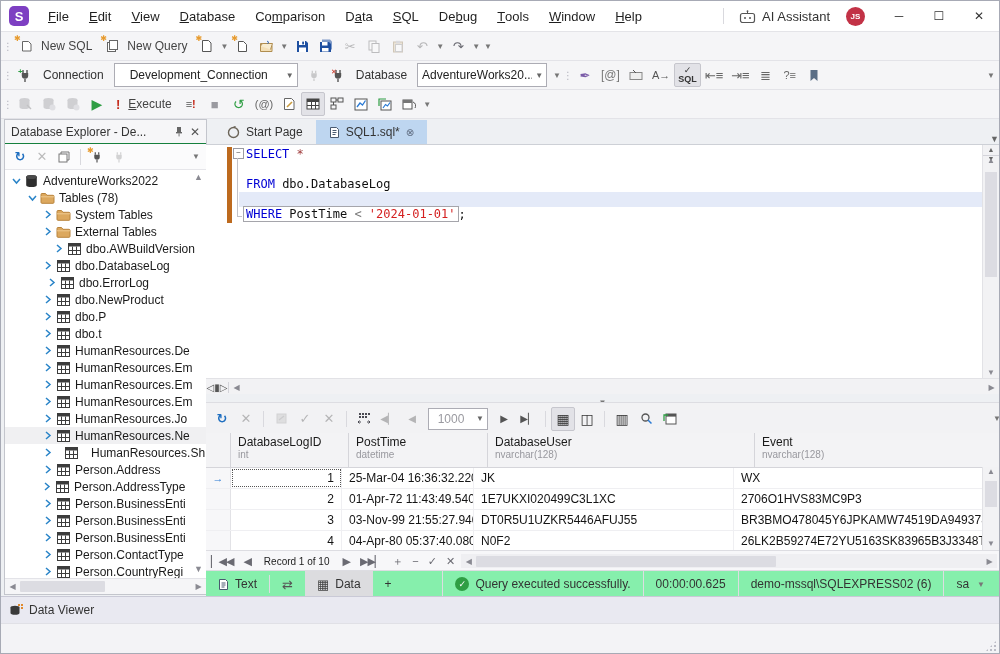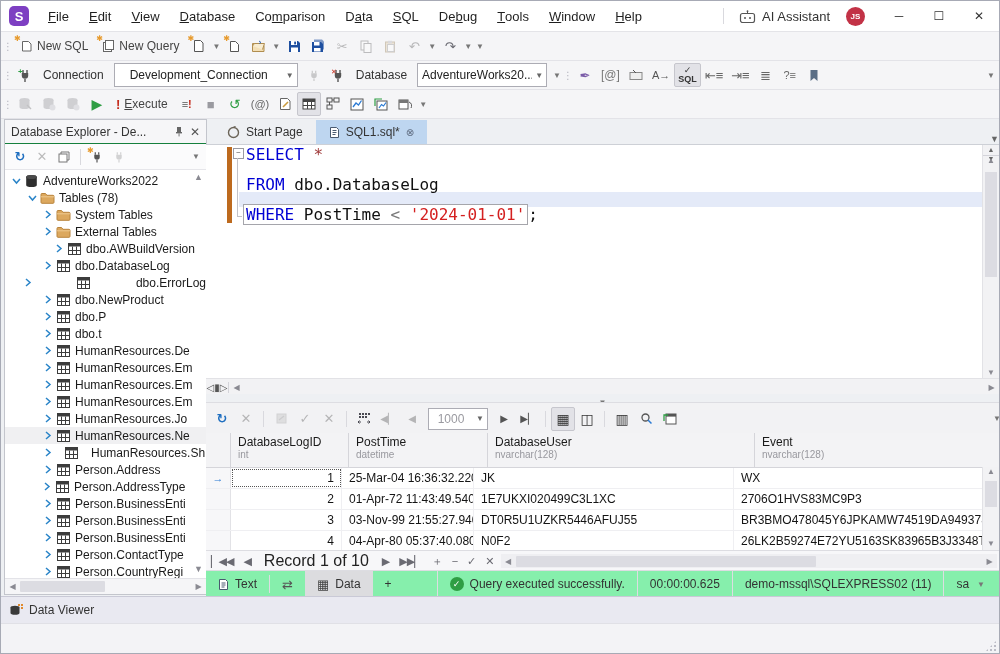--- a/index.html
+++ b/index.html
@@ -15,21 +15,21 @@
   .menubar{display:flex;height:100%;}
   .menu-item{display:flex;align-items:center;padding:0 10px;font-size:13px;color:#1f1f1f;cursor:default;}
   .menu-item .accel{text-decoration:underline;}
   .tb-right{margin-left:auto;display:flex;align-items:center;height:100%;justify-content:flex-end;}
   .ai-btn{display:flex;align-items:center;gap:6px;border:none;background:none;font:inherit;font-size:13px;color:#333;padding:0 10px;}
   .avatar{width:19px;height:19px;border-radius:50%;background:var(--c-avatar-red,#c23246);color:#fff;font-size:8px;font-weight:bold;display:flex;align-items:center;justify-content:center;margin:0 14px 0 6px;}
   .win-btn{width:40px;height:30px;border:none;background:none;font-size:12px;color:#333;display:flex;align-items:center;justify-content:center;}
   
   .toolbar{height:28px;background:#f5f5f7;border-bottom:1px solid #e3e3e8;display:flex;align-items:center;padding:0 2px;}
   .tbtn{min-width:24px;height:24px;border:1px solid transparent;background:none;display:flex;align-items:center;justify-content:center;gap:4px;font:inherit;color:#444;border-radius:2px;padding:0 3px;position:relative;}
-  .tbtn.lbl{padding:0 6px;}
+  .tbtn.lbl{padding:0 6px;gap:8px;}
   .tbtn.pressed{background:#e2e2e7;border-color:#c6c6cd;}
   .star::after{content:"✱";position:absolute;left:0;top:-1px;font-size:8px;color:#e79b2f;}
   .combo{height:22px;background:#fff;border:1px solid #acacb4;display:flex;align-items:center;margin:0 4px;font-size:12px;color:#222;}
   .combo .cv{flex:1;text-align:center;padding:0 4px;white-space:nowrap;overflow:hidden;}
   .combo .ca{width:14px;text-align:center;color:#666;font-size:8px;}
   .glyph{font-size:13px;line-height:1;}
   .exec-red{color:var(--c-execute-red,#c42b1c);font-weight:bold;}
   
   .main{position:absolute;left:0;top:115px;width:998px;height:480px;}
   
@@ -55,21 +55,21 @@
   .tab{height:24px;display:flex;align-items:center;gap:6px;padding:0 13px;color:#333;background:transparent;}
   .tab.active{background:var(--c-active-tab,#bed6f0);}
   .tab .close{color:#5f6c80;font-size:10px;}
   .tab-overflow{margin-left:auto;color:#666;font-size:9px;padding-right:8px;}
   .editor{position:absolute;left:0;top:28px;width:793px;height:234px;background:#fff;border-top:1px solid #cdd0d6;}
   .gutter{position:absolute;left:0;top:0;width:33px;height:100%;background:#fff;}
   .change-bar{position:absolute;left:21px;top:2px;width:5px;height:76px;background:var(--c-change-bar,#bd6a1e);}
   .fold-box{position:absolute;left:27px;top:3px;width:9px;height:9px;border:1px solid #9a9aa2;background:#fff;font-size:8px;line-height:7px;text-align:center;color:#555;}
   .fold-line{position:absolute;left:31px;top:13px;width:1px;height:58px;background:#c2c2c8;}
   .fold-tick{position:absolute;left:31px;top:71px;width:5px;height:1px;background:#c2c2c8;}
-  .code{position:absolute;left:33px;top:2px;width:744px;font-family:"DejaVu Sans Mono","Liberation Mono",monospace;font-size:16px;}
+  .code{position:absolute;left:33px;top:2px;width:744px;font-family:"DejaVu Sans Mono","Liberation Mono",monospace;font-size:12px;}
   .code-line{height:15px;line-height:15px;white-space:pre;padding-left:7px;}
   .code-line.current{background:#e4eaf8;}
   .tk-kw{color:var(--c-keyword,#0000d4);}
   .tk-id{color:#101010;}
   .tk-op{color:#7a7a7a;}
   .tk-star{color:#a03b3b;}
   .tk-str{color:var(--c-string,#d42020);}
   .stmt-box{border:1px solid #a5a5ab;background:#fff;padding:0 2px;margin-left:-3px;}
   .ed-vscroll{position:absolute;right:0;top:0;width:16px;height:234px;background:#f2f2f4;border-left:1px solid #e2e2e6;}
   .ed-vscroll .splitgrip{height:10px;border-bottom:1px solid #d4d4da;color:#666;font-size:7px;text-align:center;line-height:9px;}
@@ -94,21 +94,21 @@
   .g-rh{width:24px;border-right:1px solid #e2e2e6;background:#f7f7f9;flex:none;display:flex;align-items:center;justify-content:center;color:var(--c-accent,#2a7ad4);font-size:11px;}
   .g-cell{border-right:1px solid #efeff2;padding:0 7px;flex:none;display:flex;align-items:center;white-space:nowrap;overflow:hidden;color:#141414;}
   .g-cell.num{justify-content:flex-end;}
   .g-cell.focus{outline:1px dotted #555;outline-offset:-2px;}
   .grid-vscroll{position:absolute;right:0;top:0;width:16px;height:100px;background:#f2f2f4;border-left:1px solid #e2e2e6;}
   .grid-vscroll .up{text-align:center;font-size:8px;color:#8a8a92;height:14px;}
   .grid-vscroll .thumb{margin:0 2px;height:26px;background:#dcdce2;}
   .grid-vscroll .dn{position:absolute;bottom:2px;width:100%;text-align:center;font-size:8px;color:#8a8a92;}
   .rec-nav{position:absolute;left:0;top:434px;width:793px;height:20px;background:#f7f7f9;border-top:1px solid #dddde2;display:flex;align-items:center;font-size:11px;color:#555;}
   .rn-btn{padding:0 5px;letter-spacing:-1px;color:#6a6a72;}
-  .rn-status{padding:0 8px;color:#222;font-size:16px;letter-spacing:0;}
+  .rn-status{padding:0 8px;color:#222;font-size:10px;letter-spacing:0;}
   .rn-scroll{flex:1;height:14px;margin:0 2px;background:#efeff2;display:flex;align-items:center;}
   
   .doc-bottom{position:absolute;left:0;top:454px;width:793px;height:26px;background:#86efac;border-top:1px solid #dddde2;display:flex;align-items:stretch;}
   .btab{display:flex;align-items:center;gap:6px;padding:0 12px;color:#333;}
   .btab.active{background:#dcdcdf;}
   .bsep{width:1px;background:#dddde2;margin:4px 0;}
   .status-seg{display:flex;align-items:center;gap:6px;padding:0 12px;border-left:1px solid #dddde2;color:#333;}
   .okdot{width:14px;height:14px;border-radius:50%;background:var(--c-success-green,#2f9e44);color:#fff;font-size:9px;display:flex;align-items:center;justify-content:center;}
   
   .dv-bar{position:absolute;left:0;top:595px;width:998px;height:26px;background:#e9e9f1;border-top:1px solid #c9c9d6;display:flex;align-items:center;padding-left:8px;gap:5px;color:#333;}
@@ -580,21 +580,21 @@
               <svg width="13" height="12" viewBox="0 0 13 12">
                 <rect x="0.5" y="0.5" width="12" height="11" fill="#fff" stroke="#3c3c3c"></rect>
                 <rect x="0.5" y="0.5" width="12" height="3" fill="#3c3c3c"></rect>
                 <line x1="4.5" y1="3.5" x2="4.5" y2="11.5" stroke="#3c3c3c"></line>
                 <line x1="8.5" y1="3.5" x2="8.5" y2="11.5" stroke="#3c3c3c"></line>
                 <line x1="0.5" y1="7.5" x2="12.5" y2="7.5" stroke="#3c3c3c"></line>
               </svg>
             </span>
             <span class="tlabel">dbo.DatabaseLog</span>
           </div>
-          <div class="tree-row" style="padding-left: 16px; justify-content: space-between;">
+          <div class="tree-row" style="padding-left: 40px;">
             <span class="twisty">
               <svg width="8" height="9" viewBox="0 0 8 9">
                 <path d="M2 1 L6 4.5 L2 8" fill="none" stroke="#2a84c8" stroke-width="1.5"></path>
               </svg>
             </span>
             <span class="ticon">
               <svg width="13" height="12" viewBox="0 0 13 12">
                 <rect x="0.5" y="0.5" width="12" height="11" fill="#fff" stroke="#3c3c3c"></rect>
                 <rect x="0.5" y="0.5" width="12" height="3" fill="#3c3c3c"></rect>
                 <line x1="4.5" y1="3.5" x2="4.5" y2="11.5" stroke="#3c3c3c"></line>
@@ -1139,21 +1139,21 @@
           </div>
         <div style="margin-left:auto;display:flex;align-items:stretch;">
           <div class="status-seg">
             <span class="okdot">✓</span>
             <span>Query executed successfully.</span>
           </div>
           <div class="status-seg">
               <span>00:00:00.625</span>
             </div>
           <div class="status-seg">
-              <span>demo-mssql\SQLEXPRESS02 (11)</span>
+              <span>demo-mssql\SQLEXPRESS02 (6)</span>
             </div>
           <div class="status-seg">
               <span>sa</span>
               <span class="caret">▼</span>
             </div>
         </div>
       </div>
 
     </div>
   </div>

